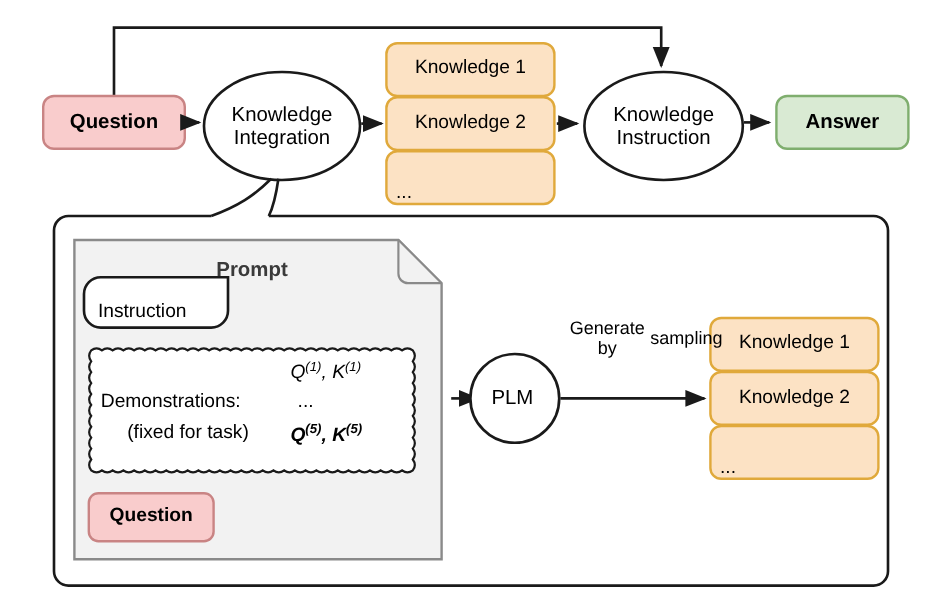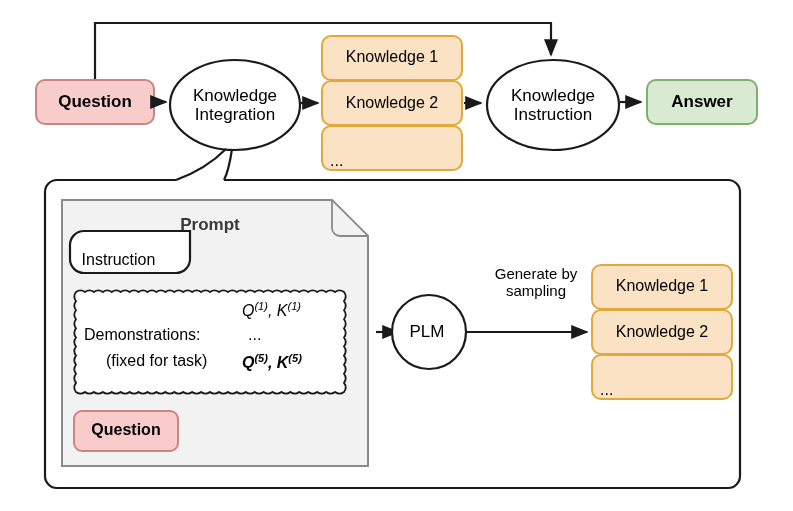--- a/index.html
+++ b/index.html
@@ -21,21 +21,21 @@
   .t-ki      {left:487px; top:62px;  width:132px; height:86px; font-size:17px;
               flex-direction:column;}
   .t-ans     {left:647px; top:80px;  width:110px; height:44px; font-size:17px; font-weight:bold;}
 
   .t-prompt  {left:120px; top:212px; width:180px; height:26px; font-size:17px;
               font-weight:bold; color:#3a3a3a;}
   .t-instr   {left:70px;  top:246px; width:97px; height:28px; font-size:16px;}
   .t-question2{left:74px; top:411px; width:104px; height:38px; font-size:16px; font-weight:bold;}
   .t-plm     {left:393px; top:318px; width:68px;  height:28px; font-size:17px;}
   .t-gen     {left:470px; top:263px; width:132px; height:40px; font-size:15px;
-              flex-direction:column;}
+              flex-direction:row;}
   .t-bk1     {left:592px; top:265px; width:140px; height:42px; font-size:16px;}
   .t-bk2     {left:592px; top:311px; width:140px; height:42px; font-size:16px;}
   .t-bk3     {left:600px; top:357px; width:132px; height:42px; font-size:16px;
               justify-content:flex-start;align-items:flex-end;padding-bottom:6px;}
 
   
   .demo{position:absolute;left:80px;top:296px;width:260px;height:92px;font-size:16px;}
   .demo .lbl{position:absolute;left:4px;top:30px;white-space:nowrap;}
   .demo .lbl2{position:absolute;left:14px;top:56px;white-space:nowrap;margin-left:12px;}
   .demo .qk1{position:absolute;left:162px;top:4px;white-space:nowrap;font-style:italic;}

